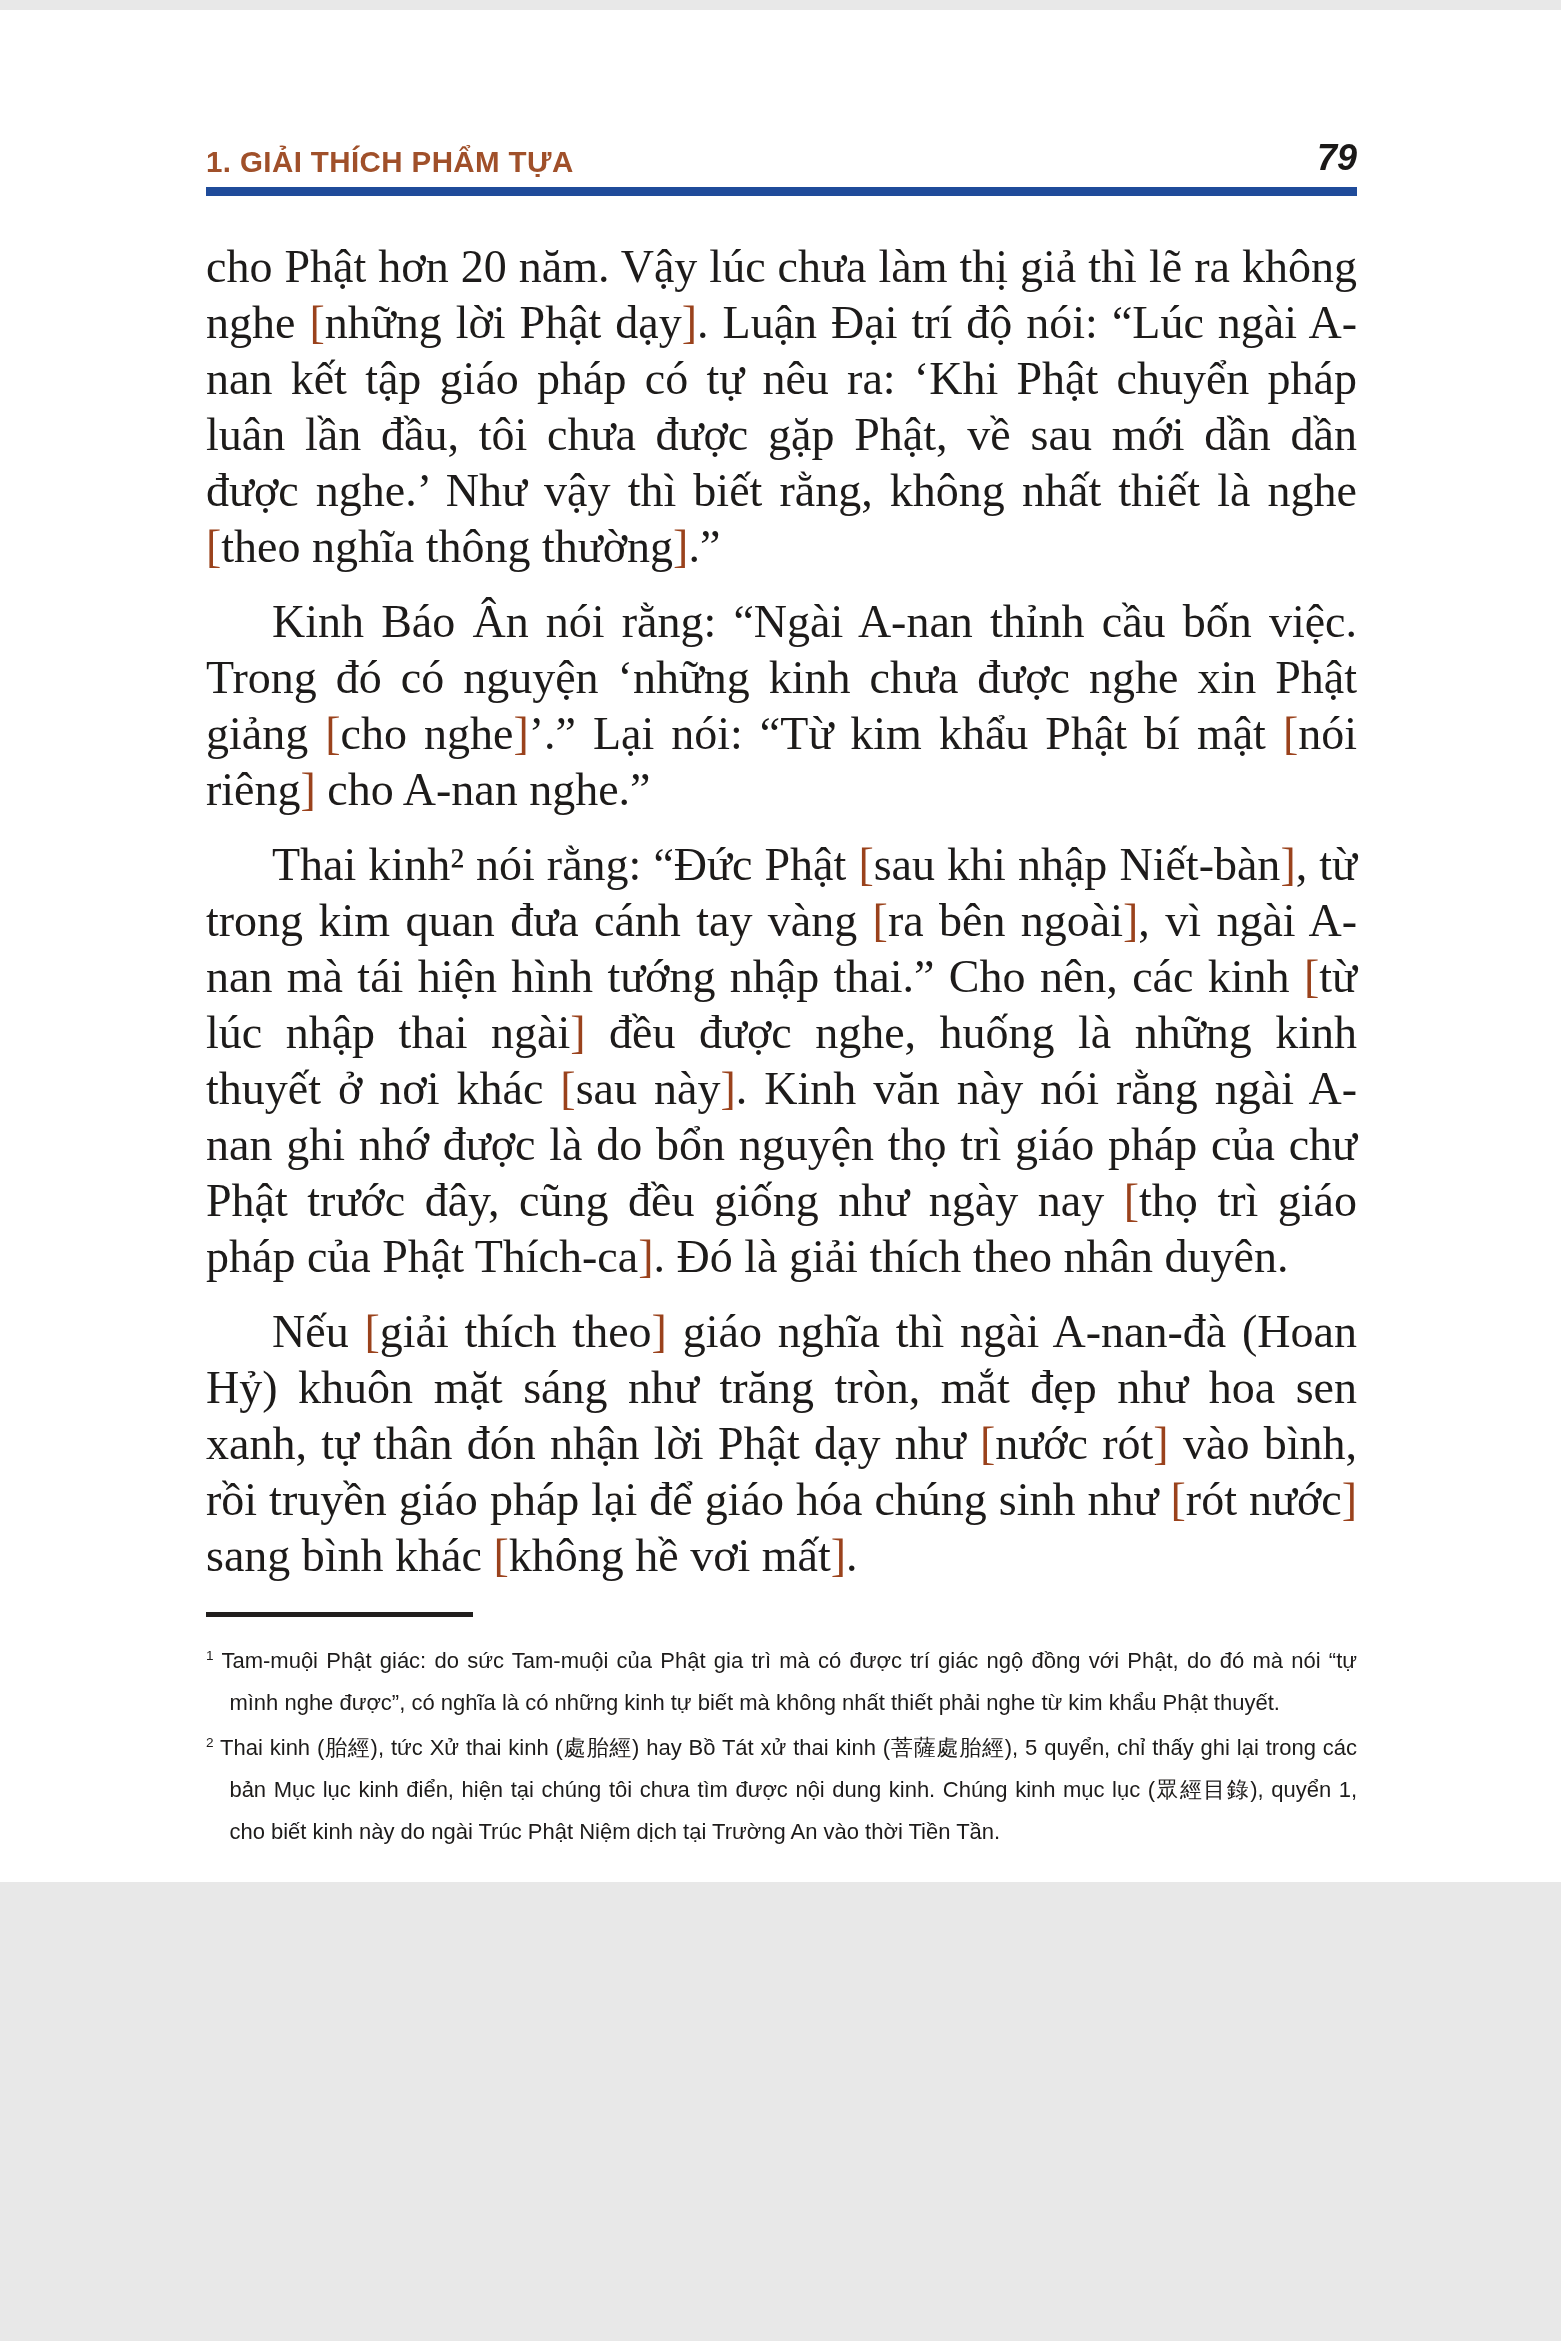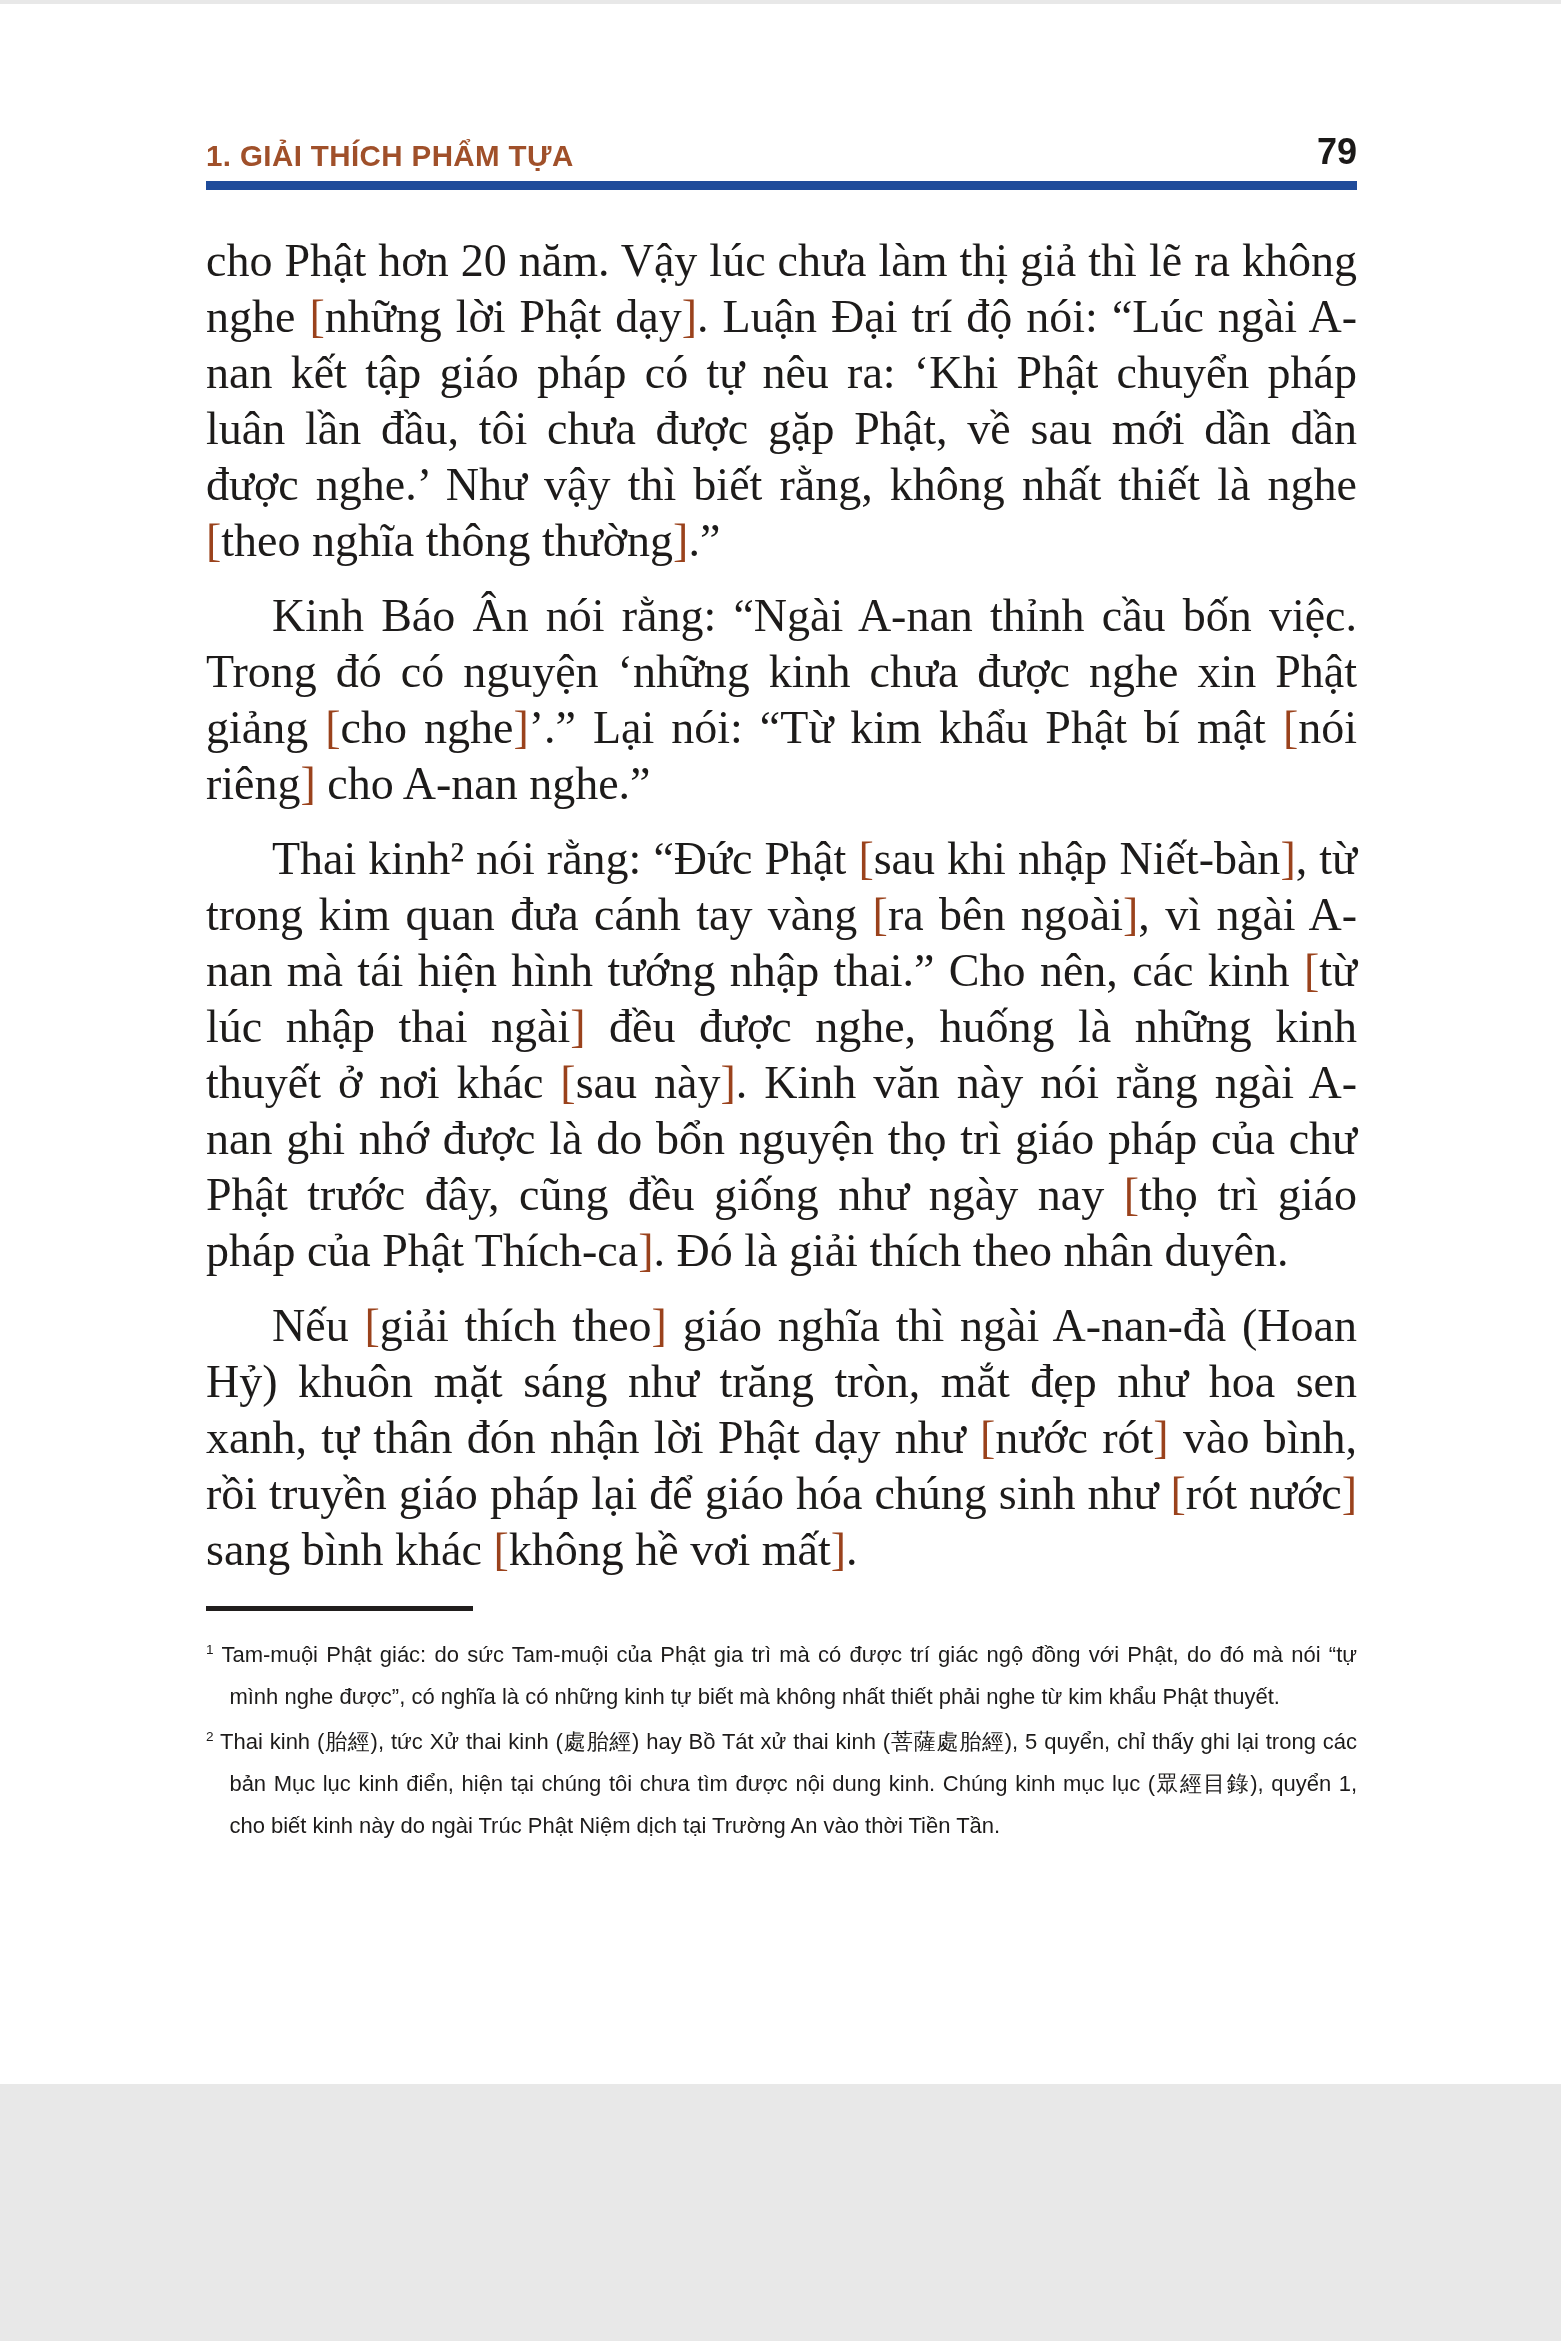--- a/index.html
+++ b/index.html
@@ -1,20 +1,20 @@
 <!DOCTYPE html>
 <html style="--accent-brown: #A0502A; --rule-blue: #1F4B9A; --bracket: #9A421C;font-size:14px"><head>
 <meta charset="utf-8">
 <style>
   html,body{margin:0;padding:0;background:#e8e8e8;}
   .page{
     position:relative;
-    width:1561px;height:2080px;
+    width:1561px;height:1872px;
     background:#ffffff;
-    margin:4px auto;
+    margin:10px auto;
     overflow:hidden;
     font-family:"Liberation Serif", serif;
     color:#1d1b1a;
   }
   .content{
     position:absolute;
     left:206px;
     width:1151px;
     top:130px;
   }
@@ -31,20 +31,21 @@
     letter-spacing:0.4px;
     color:var(--accent-brown,#A0502A);
     line-height:1;
   }
   .page-number{
     font-family:"Liberation Sans", sans-serif;
     font-weight:bold;
     font-size:36px;
     color:#1b1918;
     line-height:1;
+    font-style:italic;
   }
   .header-rule{
     margin-top:11.3px;
     height:8.7px;
     background:var(--rule-blue,#1F4B9A);
   }
   
   .body-text{
     margin-top:43px;
     font-size:46px;

